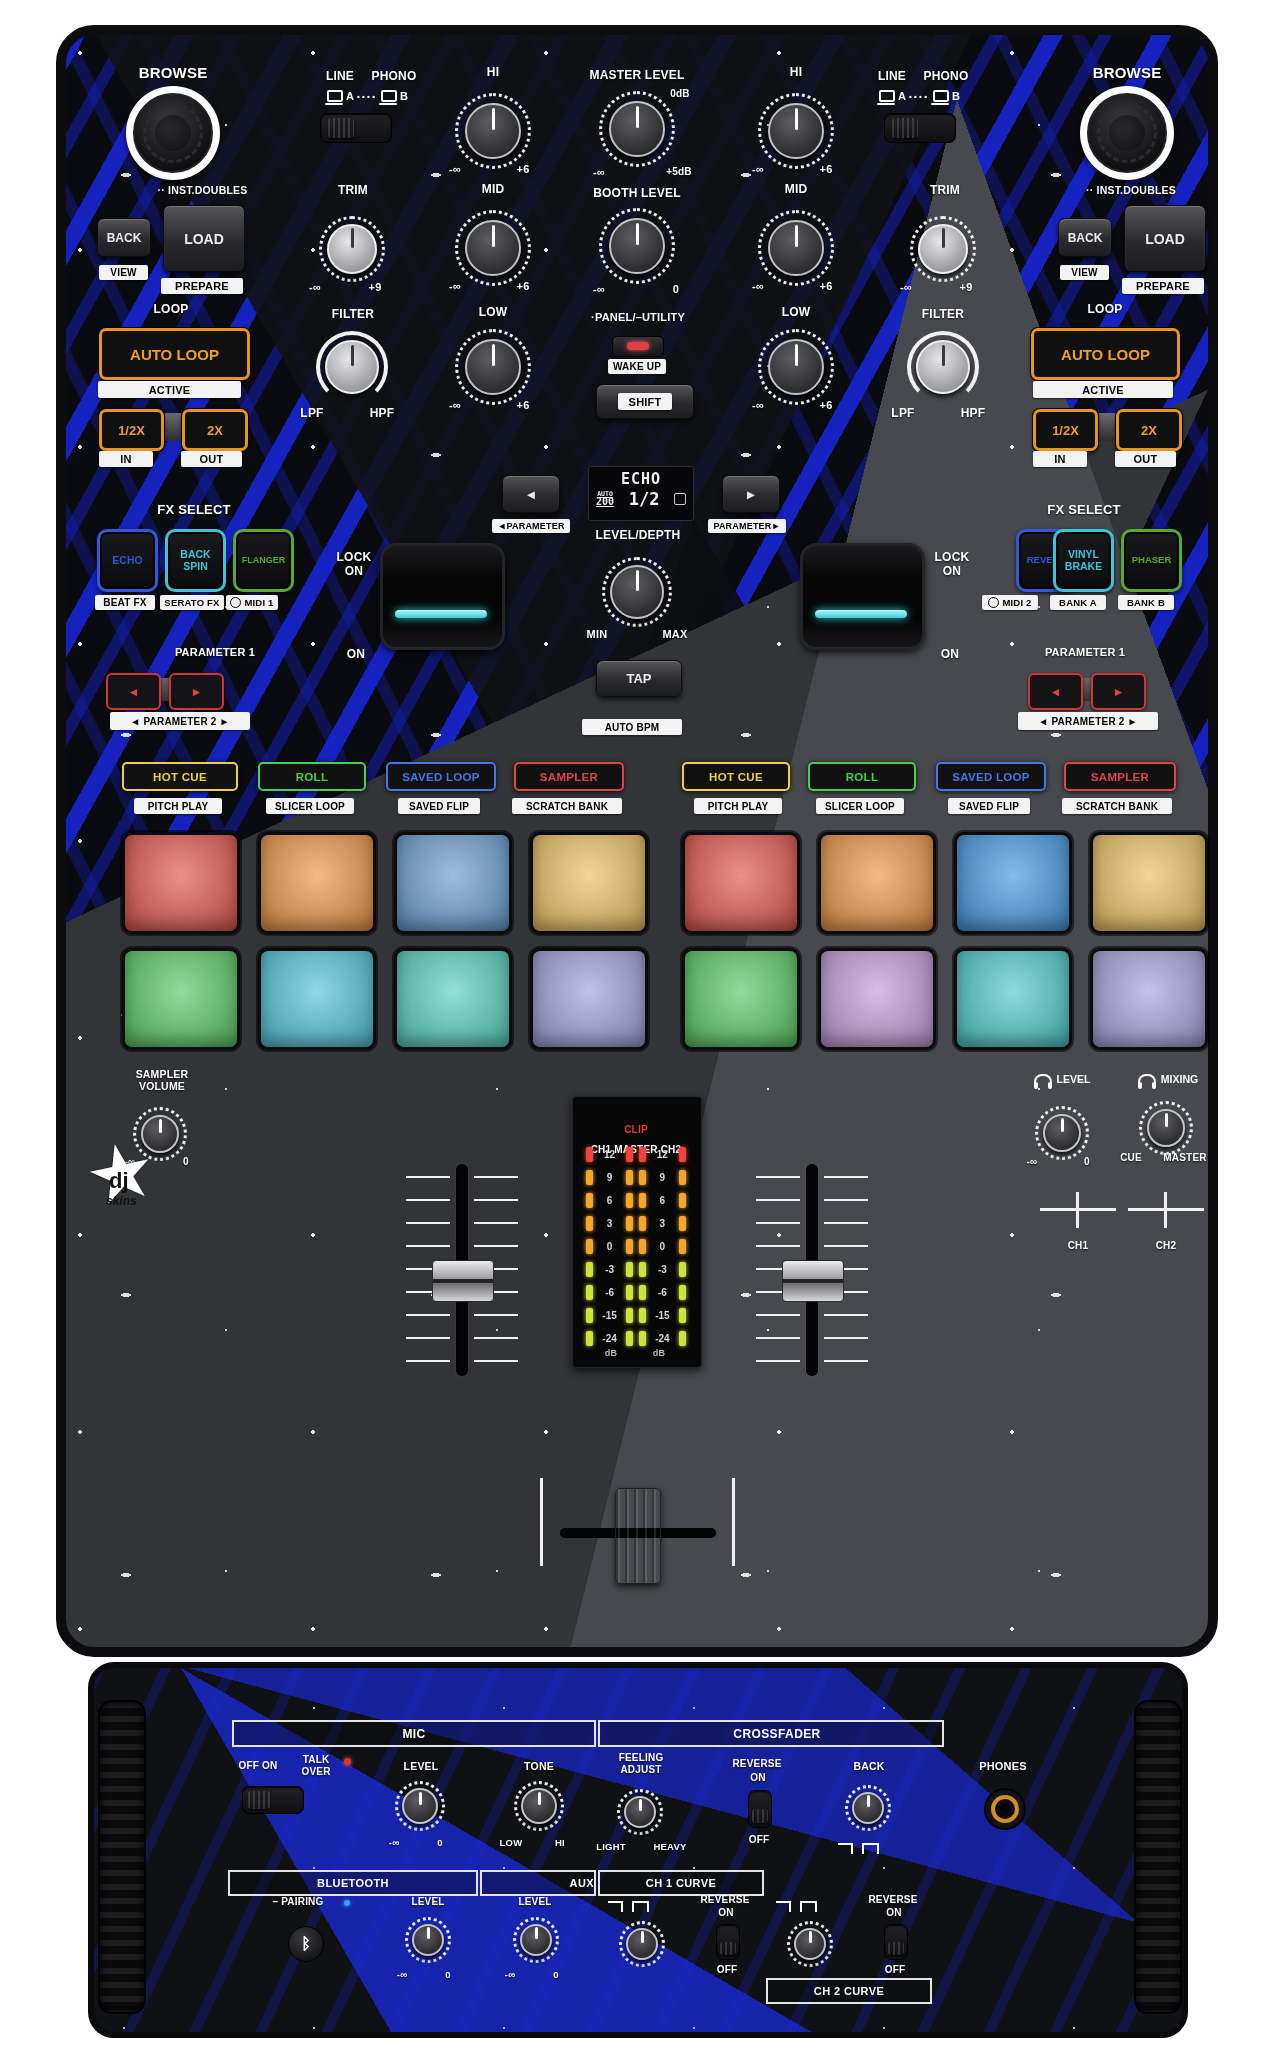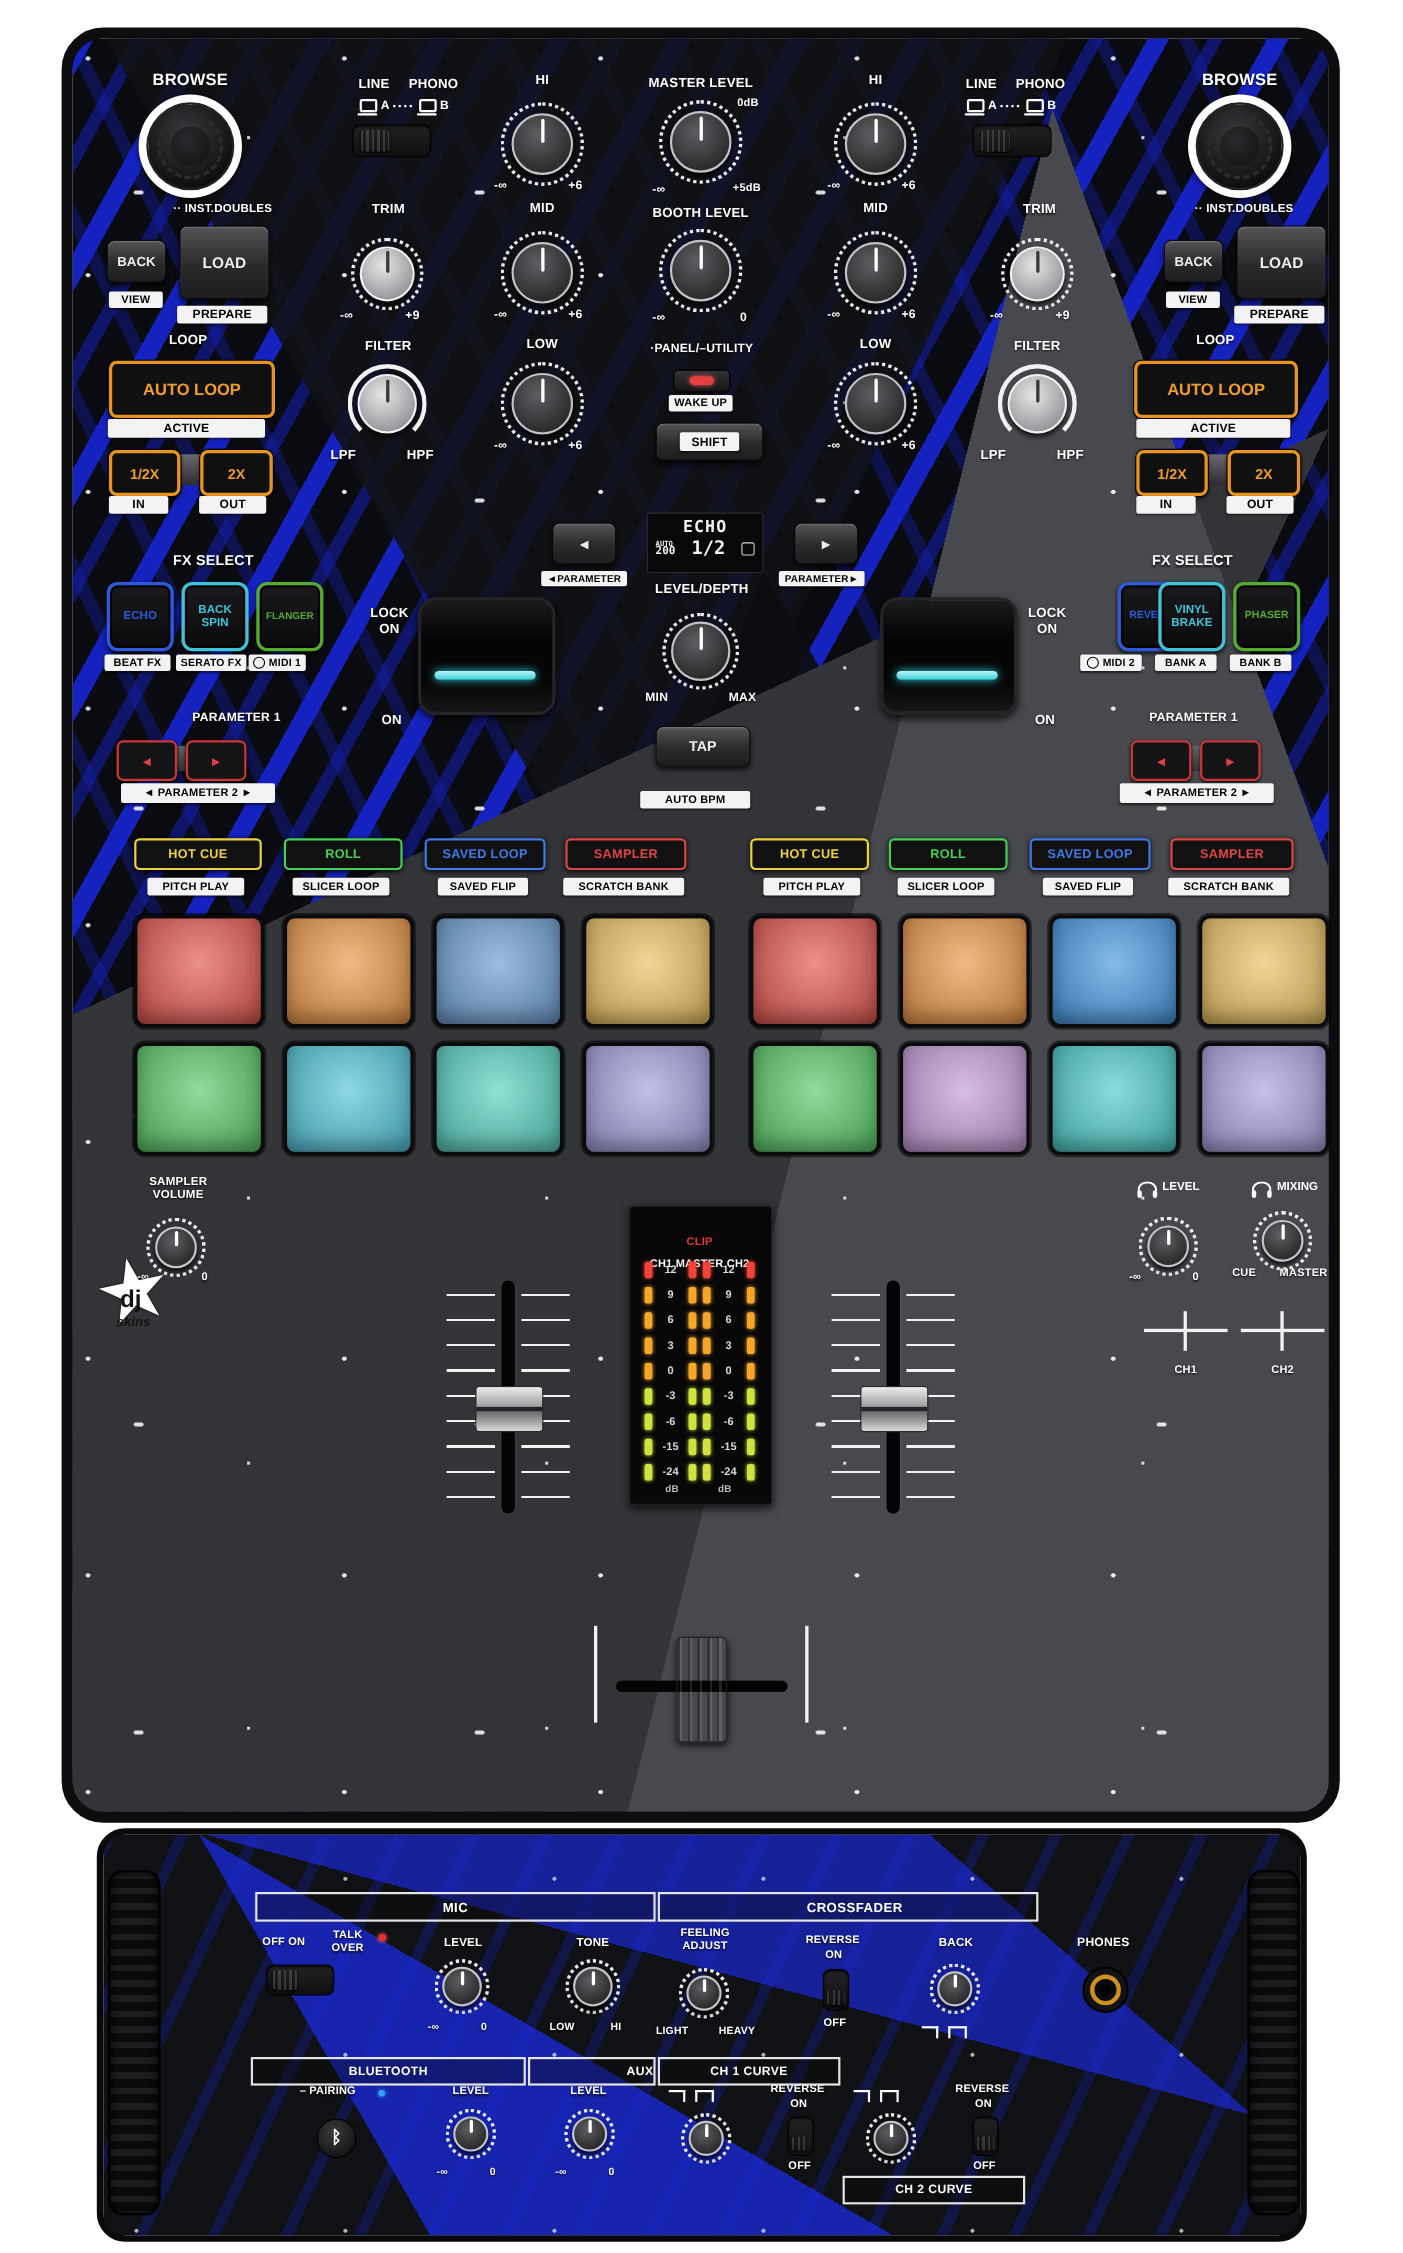--- a/index.html
+++ b/index.html
@@ -203,21 +203,21 @@
     <span class="wstrip" style="position:static;width:54px;height:17px;font-size:11px;">SHIFT</span>
   </div>
 
   <div class="gb" style="left:502px;top:475px;width:56px;height:36px;font-size:13px;">
       <span>◄</span>
     </div>
   <div class="wstrip" style="left:492px;top:519px;width:78px;height:14px;font-size:9px;">◄PARAMETER</div>
   <div class="abs" style="left:588px;top:466px;width:104px;height:53px;background:#08080a;border:1px solid #2c2c2e;border-radius:3px;font-family:'DejaVu Sans Mono',monospace;color:#f2f2f2;">
     <div style="text-align:center;font-size:15px;font-weight:700;margin-top:3px;letter-spacing:1px;">ECHO</div>
     <div style="display:flex;align-items:center;justify-content:space-between;padding:0 7px;margin-top:1px;">
-      <div style="line-height:1;">
+      <div style="text-align:center;line-height:1;text-decoration:underline;">
         <div style="font-size:6.5px;font-weight:700;">AUTO</div>
         <div style="font-size:10px;font-weight:700;">200</div>
       </div>
       <div style="font-size:17px;font-weight:700;">1/2</div>
       <span class="bicon"></span>
     </div>
   </div>
   <div class="gb" style="left:722px;top:475px;width:56px;height:36px;font-size:13px;">
       <span>►</span>
     </div>

